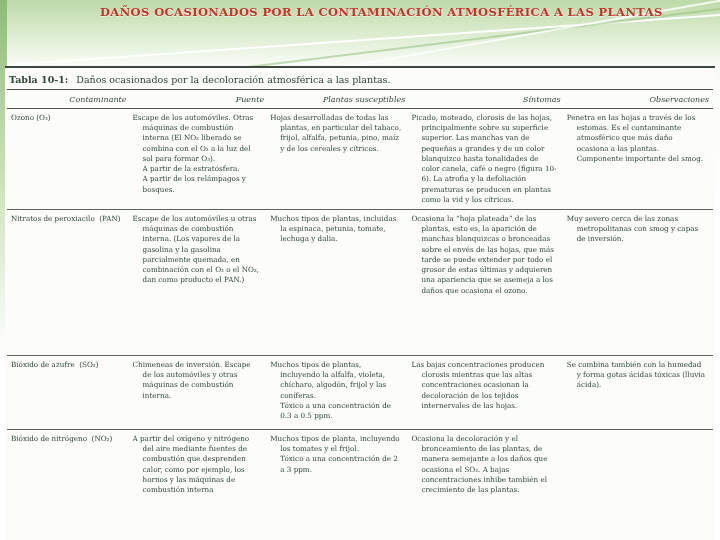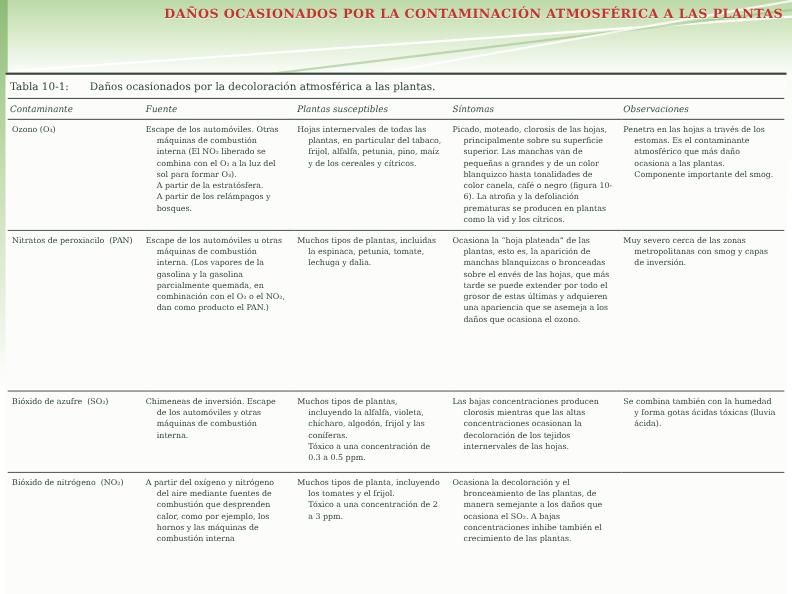--- a/index.html
+++ b/index.html
@@ -21,36 +21,36 @@
   .ribbon.r2 { top:50px; transform:rotate(-7deg); background:rgba(148,192,124,0.55); }
   .ribbon.r3 { top:60px; transform:rotate(-10deg); background:rgba(255,255,255,0.8); }
   .left-strip {
     position:absolute; top:0; left:0; width:7px; height:420px;
     background:linear-gradient(to bottom, #8cbc76 0%, #c2dcae 35%, rgba(255,255,255,0) 85%);
   }
 
   .title {
     position:absolute; top:6px; left:100px; right:8px;
     font-size:11.5px; font-weight:bold; letter-spacing:0.4px;
-    color:#c2342c; text-align:right; line-height:1.2;
+    color:#c2342c; text-align:left; line-height:1.2;
     text-shadow:0 1px 0 rgba(255,255,255,0.6);
   }
 
   
   .scan {
     position:absolute; top:66px; left:5px; right:5px; bottom:0;
     background:#fcfcfa; overflow:hidden; color:#2d4534;
     border-top:2px solid #3c4a3e; padding:4px 2px 0 2px;
   }
   .caption { font-size:9.5px; padding:2px 2px 4px 2px; border-bottom:1px solid #4a564b; }
-  .caption .cap-b { font-weight:normal; margin-right:19px; }
+  .caption .cap-b { font-weight:bold; margin-right:8px; }
 
   table.tbl { width:100%; border-collapse:collapse; table-layout:fixed; }
   .tbl th {
-    font-style:italic; font-weight:normal; font-size:8px; text-align:left;
+    font-style:italic; font-weight:normal; font-size:8px; text-align:right;
     padding:5px 4px 4px 2px; border-bottom:1px solid #4a564b; color:#33493a;
   }
   .tbl td {
     vertical-align:top; font-size:7.2px; line-height:1.42;
     padding:4px 8px 4px 12px; text-indent:-10px;
     white-space:pre-line; border-bottom:1px solid #5a665b;
   }
   .tbl td.c0 { padding-left:4px; text-indent:0; }
   tr.h1 td { height:100px;margin-left:44px; }
   tr.h2 td { height:146px; }
@@ -93,21 +93,21 @@
           <th>Síntomas</th>
           <th>Observaciones</th>
         </tr>
       </thead>
       <tbody>
         <tr class="h1">
           <td class="c0">Ozono (O₃)</td>
           <td>Escape de los automóviles. Otras máquinas de combustión interna (El NO₂ liberado se combina con el O₂ a la luz del sol para formar O₃).
 A partir de la estratósfera.
 A partir de los relámpagos y bosques.</td>
-          <td>Hojas internervales de todas las plantas, en particular del tabaco, frijol, alfalfa, petunia, pino, maíz y de los cereales y cítricos.</td>
+          <td>Hojas desarrolladas de todas las plantas, en particular del tabaco, frijol, alfalfa, petunia, pino, maíz y de los cereales y cítricos.</td>
           <td>Picado, moteado, clorosis de las hojas, principalmente sobre su superficie superior. Las manchas van de pequeñas a grandes y de un color blanquizco hasta tonalidades de color canela, café o negro (figura 10-6). La atrofia y la defoliación prematuras se producen en plantas como la vid y los cítricos.</td>
           <td>Penetra en las hojas a través de los estomas. Es el contaminante atmosférico que más daño ocasiona a las plantas. Componente importante del smog.</td>
         </tr>
         <tr class="h2">
           <td class="c0">Nitratos de peroxiacilo&nbsp;&nbsp;(PAN)</td>
           <td>Escape de los automóviles u otras máquinas de combustión interna. (Los vapores de la gasolina y la gasolina parcialmente quemada, en combinación con el O₂ o el NO₂, dan como producto el PAN.)</td>
           <td>Muchos tipos de plantas, incluidas la espinaca, petunia, tomate, lechuga y dalia.</td>
           <td>Ocasiona la “hoja plateada” de las plantas, esto es, la aparición de manchas blanquizcas o bronceadas sobre el envés de las hojas, que más tarde se puede extender por todo el grosor de estas últimas y adquieren una apariencia que se asemeja a los daños que ocasiona el ozono.</td>
           <td>Muy severo cerca de las zonas metropolitanas con smog y capas de inversión.</td>
         </tr>

